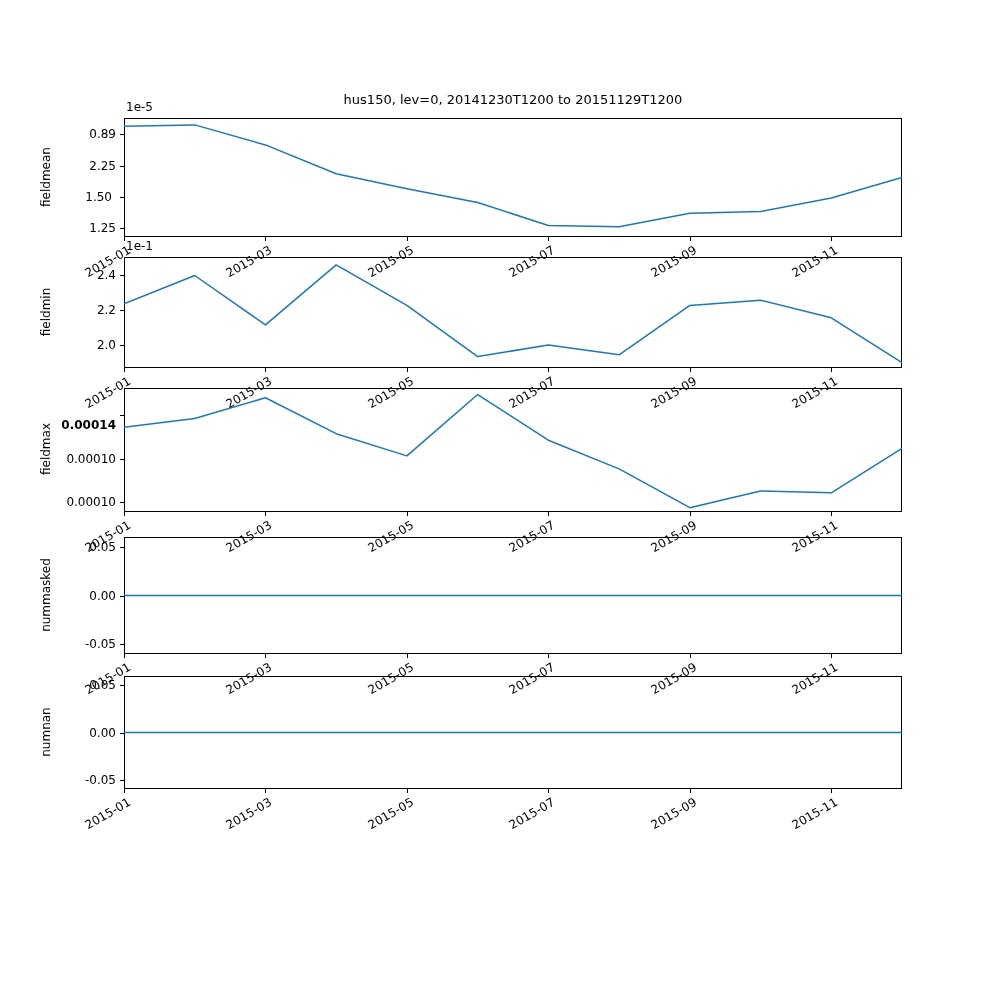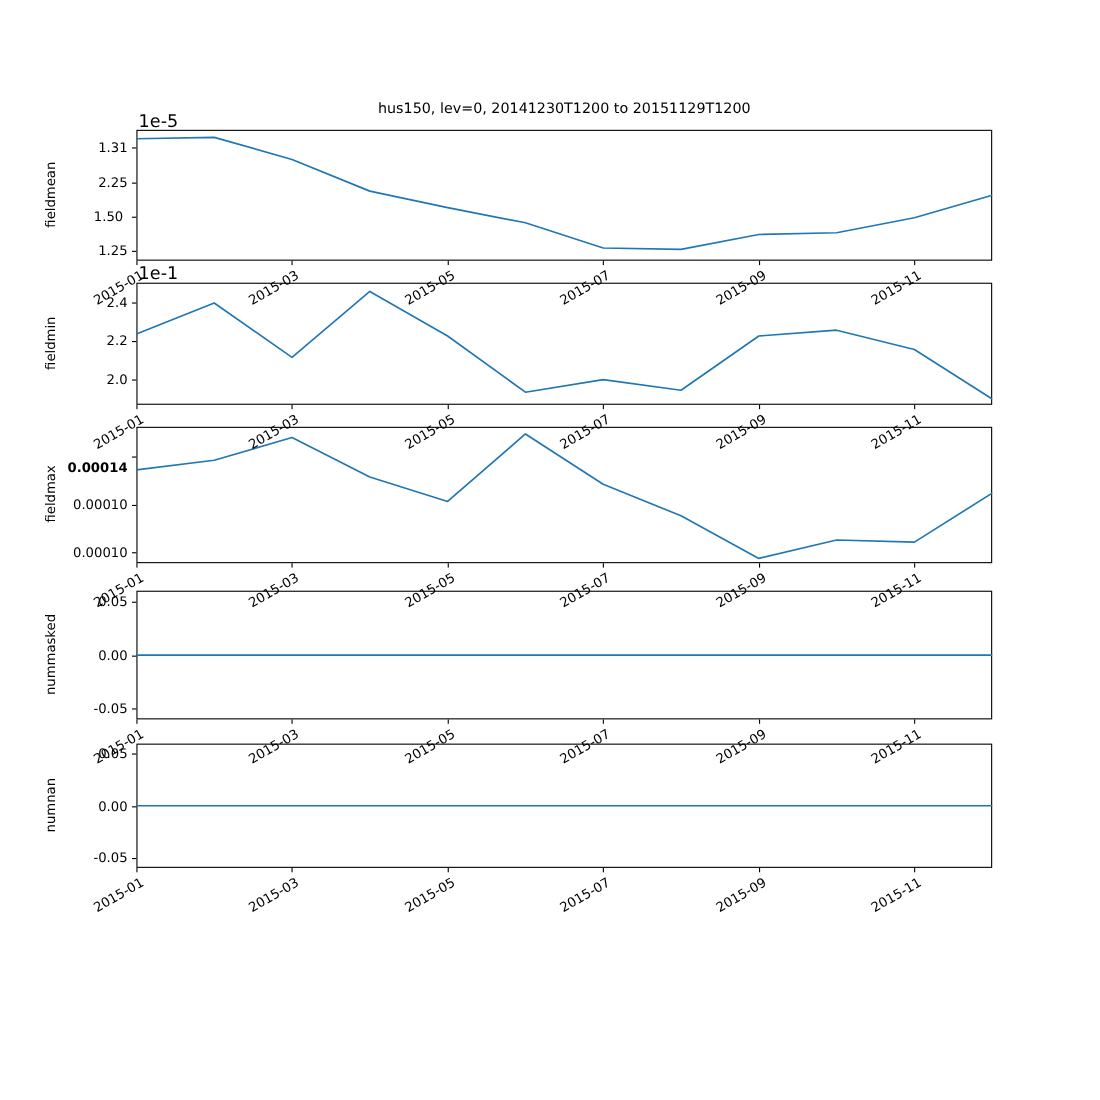--- a/index.html
+++ b/index.html
@@ -41,21 +41,21 @@
   }
   .ylabel {
     position: absolute;
     transform-origin: 50% 50%;
     font-size: 12px;
     white-space: nowrap;
     text-align: center;
   }
   .offset-text {
     position: absolute;
-    font-size: 16px;
+    font-size: 12px;
     white-space: nowrap;
   }
   .ytick {
     position: absolute;
     font-size: 12px;
     text-align: right;
     white-space: nowrap;
     transform: translateY(-50%);
   }
   .ytick-mark {
@@ -145,21 +145,21 @@
   <div class="offset-text" id="offset-4" style="left: 126px; top: 658px;"></div>
 
 
 <div class="ytick-mark" style="left: 120px; top: 228.232px;"></div>
     <div class="ytick" style="left: 12px; width: 104px; top: 228.232px;">1.25</div>
     <div class="ytick-mark" style="left: 120px; top: 196.916px;"></div>
     <div class="ytick" style="left: 8px; width: 104px; top: 196.916px;">1.50</div>
     <div class="ytick-mark" style="left: 120px; top: 165.6px;"></div>
     <div class="ytick" style="left: 12px; width: 104px; top: 165.6px;">2.25</div>
     <div class="ytick-mark" style="left: 120px; top: 134.284px;"></div>
-    <div class="ytick" style="left: 12px; width: 104px; top: 134.284px;">1.31</div>
+    <div class="ytick" style="left: 12px; width: 104px; top: 134.284px;">0.89</div>
     <div class="xtick-mark" style="left: 124px; top: 237px;"></div>
     <div class="xtick-rot" style="left: 64px; width: 62px; top: 243px;">2015-01</div>
     <div class="xtick-mark" style="left: 265.455px; top: 237px;"></div>
     <div class="xtick-rot" style="left: 205.455px; width: 62px; top: 243px;">2015-03</div>
     <div class="xtick-mark" style="left: 406.909px; top: 237px;"></div>
     <div class="xtick-rot" style="left: 346.909px; width: 62px; top: 243px;">2015-05</div>
     <div class="xtick-mark" style="left: 548.364px; top: 237px;"></div>
     <div class="xtick-rot" style="left: 488.364px; width: 62px; top: 243px;">2015-07</div>
     <div class="xtick-mark" style="left: 689.818px; top: 237px;"></div>
     <div class="xtick-rot" style="left: 629.818px; width: 62px; top: 243px;">2015-09</div>

